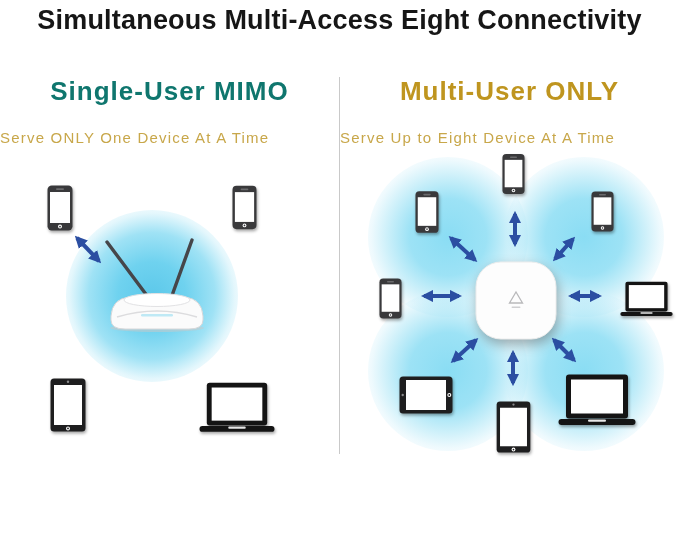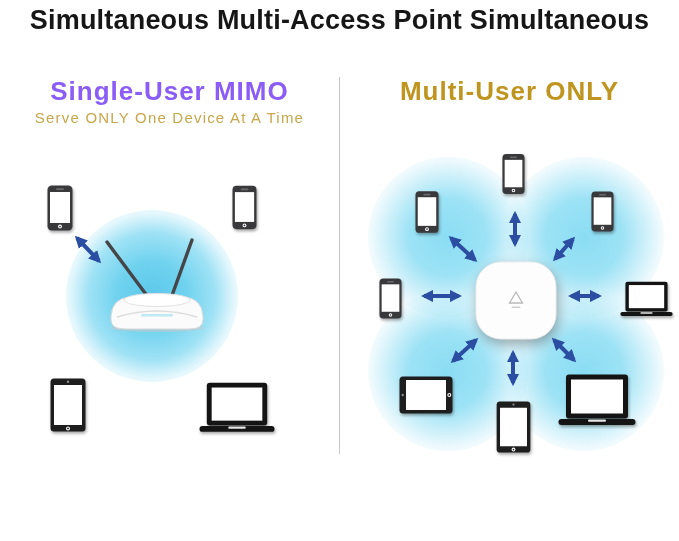--- a/index.html
+++ b/index.html
@@ -5,23 +5,23 @@
   html,body{margin:0;padding:0;background:#fff;}
   .page{position:relative;width:679px;height:541px;background:#ffffff;
         font-family:"Liberation Sans",sans-serif;overflow:hidden;}
 
   .main-title{position:absolute;top:5px;left:0;width:679px;text-align:center;
               font-size:27px;font-weight:bold;letter-spacing:.2px;color:#161616;
               white-space:nowrap;}
 
   .panel-title{position:absolute;width:339px;text-align:center;font-weight:bold;
                font-size:26px;letter-spacing:1px;white-space:nowrap;}
-  .panel-sub{position:absolute;width:339px;text-align:center;font-size:15px;
-             letter-spacing:1.2px;white-space:nowrap;}
-  .lp-title{top:76px;left:0;color:#8b5cf6;}
+  .panel-sub{position:absolute;width:339px;font-size:15px;
+             letter-spacing:1.2px;white-space:nowrap;margin-top:20px;}
+  .lp-title{top:76px;left:0;color:#0f766e;}
   .lp-sub{top:109px;left:0;color:#c8a74a;}
   .rp-title{top:76px;left:340px;color:#bf951f;}
   .rp-sub{top:109px;left:340px;color:#c8a74a;}
 
   .divider{position:absolute;left:339px;top:77px;width:1px;height:377px;background:#c9c9c9;}
 
   
   .glow-single{position:absolute;left:66px;top:210px;width:172px;height:172px;border-radius:50%;
     background:radial-gradient(circle,#5cc8ea 0%,#6fd2ef 28%,#9fe2f5 52%,rgba(205,240,250,.55) 68%,rgba(255,255,255,0) 80%);}
   .petal{position:absolute;width:160px;height:160px;border-radius:50%;
@@ -83,26 +83,27 @@
     <symbol id="sym-ap" viewBox="0 0 84 82">
       <rect x="2" y="2" width="80" height="77" rx="25" fill="#fdfdfd" stroke="#ececec" stroke-width="1"></rect>
       <path d="M42,32 l6.5,11 h-13 z" fill="none" stroke="#b9b9bb" stroke-width="1.3"></path>
       <rect x="37.5" y="46.5" width="9" height="1.4" rx="0.7" fill="#cfcfd1"></rect>
     </symbol>
   </defs>
 </svg>
 
 <div class="page">
 
-  <div class="main-title">Simultaneous Multi-Access Point Simultaneous</div>
+  <div class="main-title">Simultaneous Multi-Access Eight Connectivity</div>
 
   <div class="panel-title lp-title">Single-User MIMO</div>
   <div class="panel-sub lp-sub">Serve ONLY One Device At A Time</div>
 
   <div class="panel-title rp-title">Multi-User ONLY</div>
+  <div class="panel-sub rp-sub">Serve Up to Eight Device At A Time</div>
 
   <div class="divider"></div>
 
   <div class="glow-single"></div>
   <svg class="hw" style="left:97px;top:237px" width="120" height="96">
       <use href="#sym-router"></use>
     </svg>
   <svg class="device" style="left:47px;top:185px" width="26" height="46">
       <use href="#sym-phone"></use>
     </svg>

